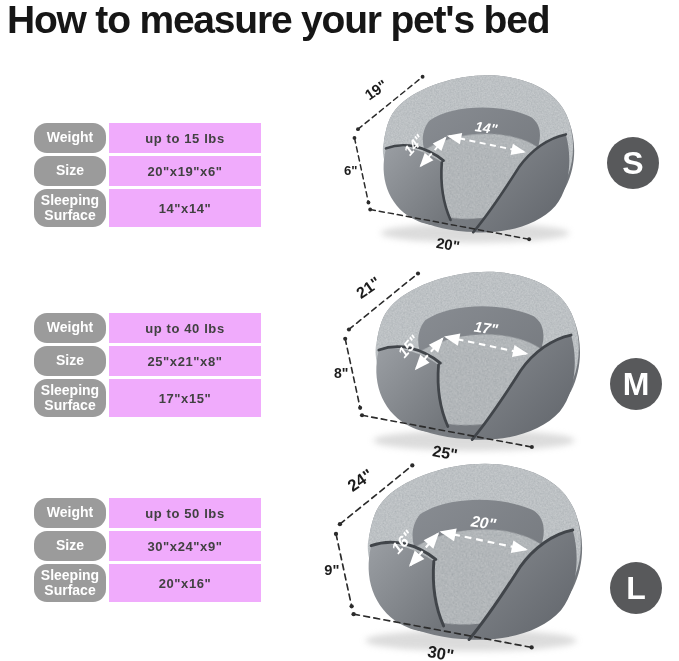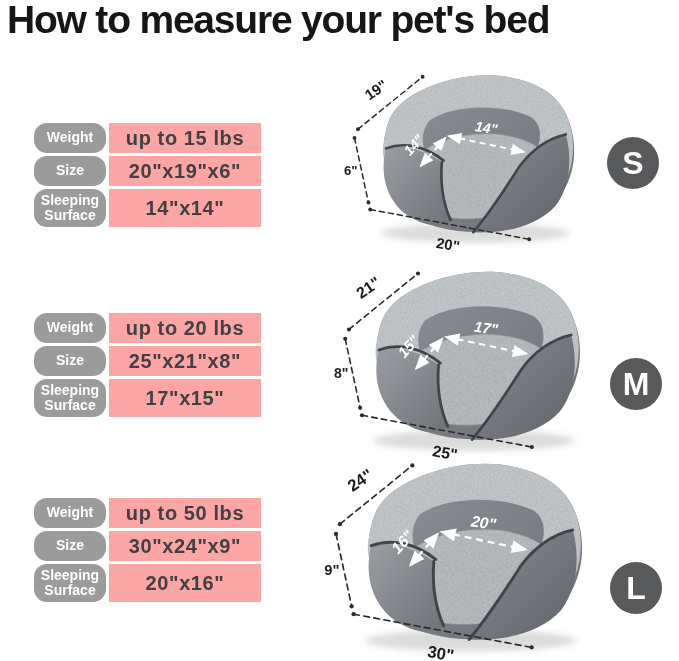--- a/index.html
+++ b/index.html
@@ -19,21 +19,21 @@
     display:grid; grid-template-columns:72px 152px; grid-template-rows:30px 30px 38px;
     gap:3px;
   }
   .cell { display:flex; align-items:center; justify-content:center; text-align:center; }
   .cell.label {
     background:#9b9b9b; color:#ffffff; font-weight:700; font-size:14px; line-height:1.1;
     padding:0 2px;
     border-radius:13px;
   }
   .cell.value {
-    background:#fca5a5; color:#414141; font-weight:700; font-size:20px; letter-spacing:0.6px;
+    background:#f0abfc; color:#414141; font-weight:700; font-size:13px; letter-spacing:0.6px;
   }
   
   .bed-wrap { position:absolute; }
   .bed-wrap svg { width:100%; height:100%; display:block; }
   .bed-shadow { fill:#bfbfbf; opacity:0.55; }
   .bed-base { fill:url(#gBase); }
   .bed-rim { fill:#aab0b4; }
   .bed-cushion { fill:#9ba1a5; }
   .panel-left { fill:url(#gL); }
   .panel-right { fill:url(#gR); }
@@ -129,21 +129,21 @@
         <path d="M120,94 L206,112" marker-start="url(#aw)" marker-end="url(#aw)"></path>
         <text transform="translate(84 108) rotate(-48)">14"</text>
         <text transform="translate(162 90) rotate(8)">14"</text>
       </g>
     </svg>
   </div>
   <div class="badge" style="left:607px; top:137px;">S</div>
 
   <div class="spec-table" style="left:34px; top:313px;">
     <div class="cell label">Weight</div>
-    <div class="cell value">up to 20 lbs</div>
+    <div class="cell value">up to 40 lbs</div>
     <div class="cell label">Size</div>
     <div class="cell value">25"x21"x8"</div>
     <div class="cell label">Sleeping Surface</div>
     <div class="cell value">17"x15"</div>
   </div>
 
   <div class="bed-wrap" style="left:334px; top:249px; width:280px; height:215px;">
     <svg viewBox="0 0 300 230">
       <g>
         <ellipse class="bed-shadow" cx="150" cy="205" rx="108" ry="11" filter="url(#soft)"></ellipse>

